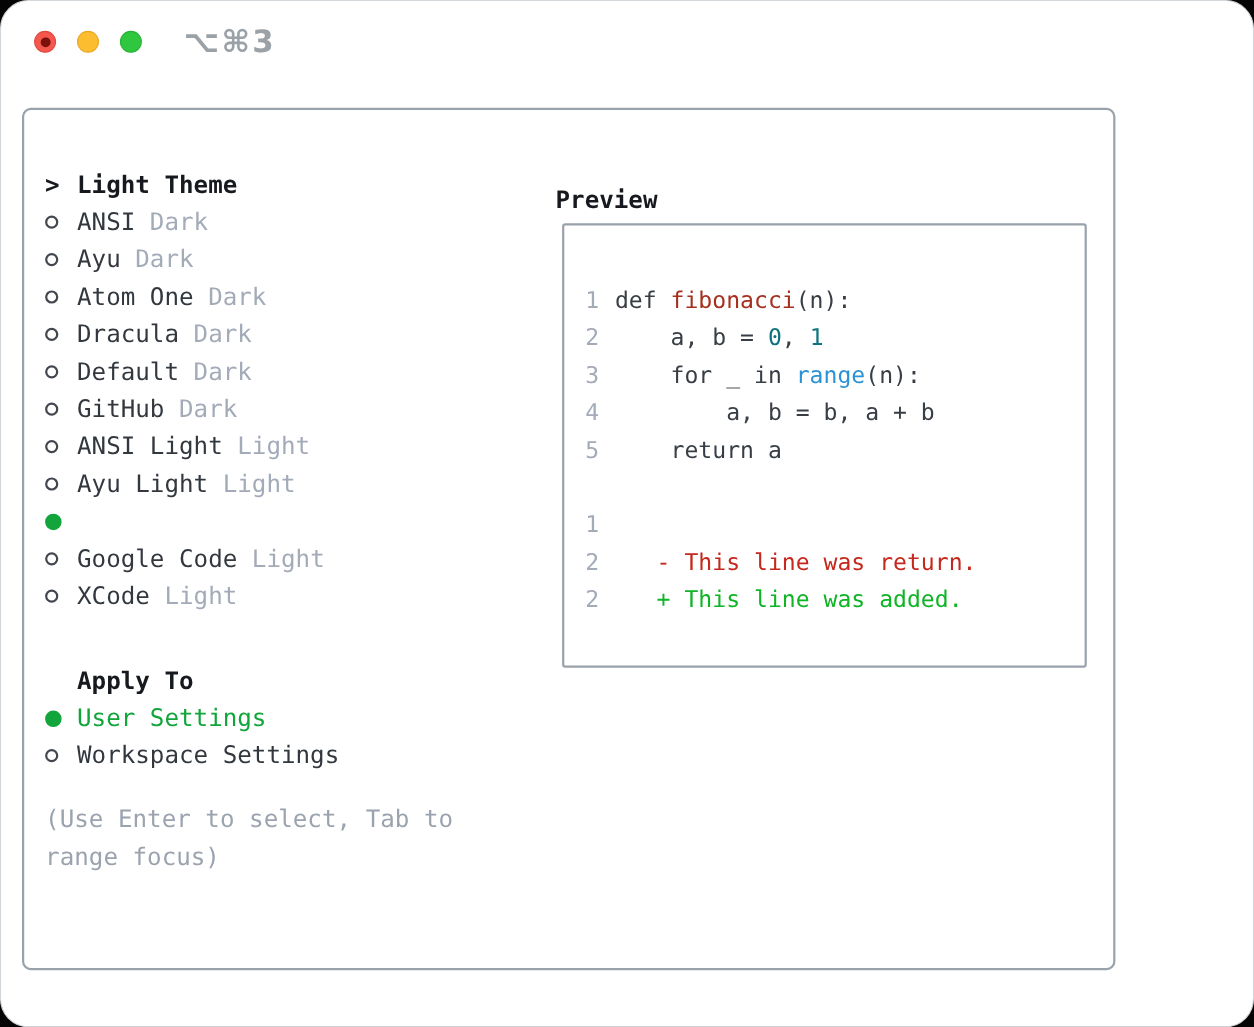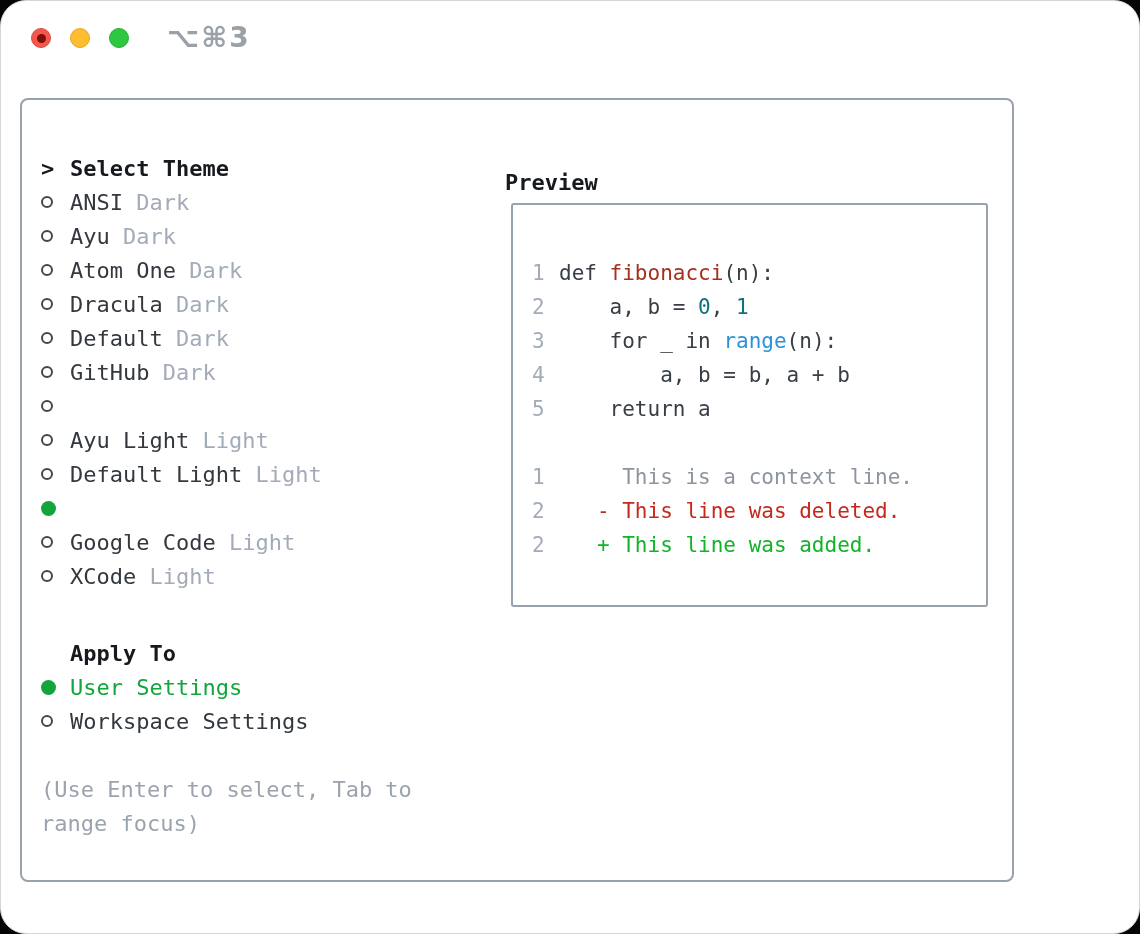--- a/index.html
+++ b/index.html
@@ -44,21 +44,21 @@
   .marker{width:29px;display:flex;align-items:center;flex:0 0 29px;}
   .prompt{font-weight:700;color:var(--text-dark);font-size:22px;}
   .hdr{font-weight:700;color:var(--text-dark);font-size:22px;}
   .dot{width:12px;height:12px;border-radius:50%;border:2px solid var(--circle);}
   .dot.filled{width:15px;height:15px;border:none;background:var(--accent-green);}
   .label{color:var(--item-text);}
   .option.selected .label{color:var(--accent-green);}
   .variant{color:var(--muted);}
   .option.selected .variant{color:var(--muted);}
   .apply-block{margin-top:43px;}
-  .hint{margin-top:34px;}
+  .hint{margin-top:24px;}
   .hint-line{height:34px;display:flex;align-items:center;font-size:22px;color:var(--hint);white-space:pre;}
   
   .preview-title{position:absolute;left:483px;top:65px;height:34px;display:flex;align-items:center;}
   .preview-box{
     position:absolute;left:489px;top:103px;width:477px;height:404px;
     border:2px solid var(--border);border-radius:3px;background:#fff;
     padding:51px 10px 0 19px;overflow:hidden;
   }
   .code-line{display:flex;align-items:center;height:34px;font-size:21px;white-space:pre;}
   .lineno{display:inline-block;width:27px;flex:0 0 27px;color:var(--lineno);}
@@ -75,21 +75,21 @@
     <span class="tl yellow"></span>
     <span class="tl green"></span>
     <span class="wtitle">⌥⌘3</span>
   </div>
 
   <div class="panel">
 
     <div class="left-col">
       <div class="row">
         <span class="marker prompt">&gt;</span>
-        <span class="hdr">Select Theme</span>
+        <span class="hdr">Light Theme</span>
       </div>
 
       <div id="theme-list">
   <div class="row option">
     <span class="marker">
       <span class="dot"></span>
     </span>
     <span class="label">ANSI <span class="variant">Dark</span></span>
   </div>
   <div class="row option">
@@ -119,32 +119,27 @@
   <div class="row option">
     <span class="marker">
       <span class="dot"></span>
     </span>
     <span class="label">GitHub <span class="variant">Dark</span></span>
   </div>
   <div class="row option">
     <span class="marker">
       <span class="dot"></span>
     </span>
+    <span class="label">ANSI Light <span class="variant">Light</span></span>
   </div>
   <div class="row option">
     <span class="marker">
       <span class="dot"></span>
     </span>
     <span class="label">Ayu Light <span class="variant">Light</span></span>
-  </div>
-  <div class="row option">
-    <span class="marker">
-      <span class="dot"></span>
-    </span>
-    <span class="label">Default Light <span class="variant">Light</span></span>
   </div>
   <div class="row option selected">
     <span class="marker">
       <span class="dot filled"></span>
     </span>
   </div>
   <div class="row option">
     <span class="marker">
       <span class="dot"></span>
     </span>
@@ -200,24 +195,24 @@
   <div class="code-line">
     <span class="lineno">4</span><span style="color:var(--code-default)">        a, b = b, a + b</span>
   </div>
   <div class="code-line">
     <span class="lineno">5</span><span style="color:var(--code-default)">    return a</span>
   </div>
   <div class="code-line">
     <span class="lineno"></span>
   </div>
   <div class="code-line">
-    <span class="lineno">1</span><span style="color:var(--context-gray)">     This is a context line.</span>
-  </div>
-  <div class="code-line">
-    <span class="lineno">2</span><span style="color:var(--deleted-red)">   - This line was deleted.</span>
+    <span class="lineno">1</span>
+  </div>
+  <div class="code-line">
+    <span class="lineno">2</span><span style="color:var(--deleted-red)">   - This line was return.</span>
   </div>
   <div class="code-line">
     <span class="lineno">2</span><span style="color:var(--added-green)">   + This line was added.</span>
   </div>
       </div>
 
   </div>
 </div>
 
 </body></html>

